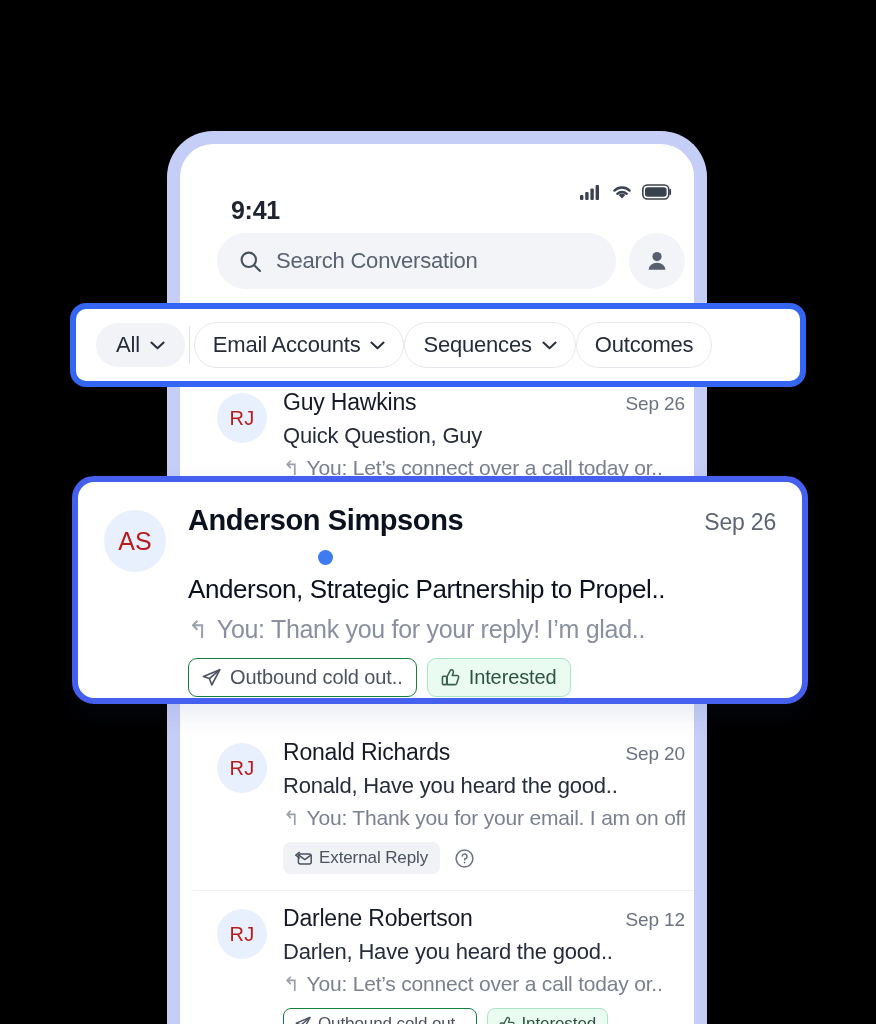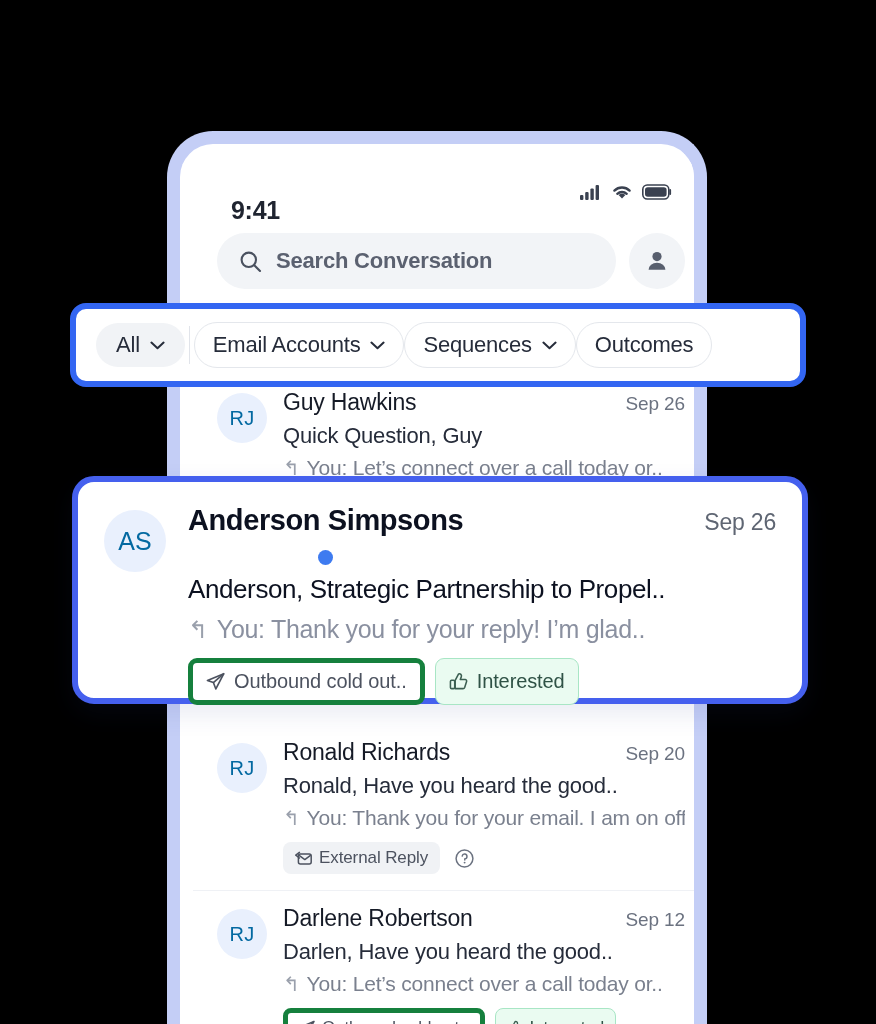--- a/index.html
+++ b/index.html
@@ -63,21 +63,20 @@
     align-items: center;
     gap: 9px;
   }
 
   
   .search-row {
     display: flex;
     align-items: flex-start;
     gap: 13px;
     padding: 6px 22px 0 24px;
-    font-weight: bold;
   }
   .search-box {
     flex: 1;
     height: 56px;
     background: #F2F4F7;
     border-radius: 28px;
     display: flex;
     align-items: center;
     gap: 14px;
     padding: 0 22px;
@@ -108,21 +107,21 @@
     gap: 16px;
     padding: 14px 22px 16px 24px;
     border-bottom: 1px solid #EFF1F5;
     box-sizing: border-box;
   }
   .avatar {
     width: 50px;
     height: 50px;
     border-radius: 50%;
     background: #E9F0FD;
-    color: #0369a1;
+    color: #b91c1c;
     font-size: 20px;
     font-weight: 500;
     display: flex;
     align-items: center;
     justify-content: center;
     flex: 0 0 auto;
     margin-top: 4px;
     letter-spacing: 0.2px;
   }
   .conv-body { flex: 1; min-width: 0; }
@@ -183,21 +182,21 @@
     align-items: center;
     gap: 7px;
     border-radius: 8px;
     padding: 5px 11px;
     font-size: 17px;
     letter-spacing: -0.1px;
     white-space: nowrap;
     box-sizing: border-box;
   }
   .chip-outline {
-    border: 5px solid #15803d;
+    border: 1px solid #15803d;
     background: #FFFFFF;
     color: #4C525F;
   }
   .chip-green {
     border: 1px solid #A8E6C5;
     background: #EAFBF1;
     color: #2F5246;
   }
   .chip-gray {
     background: #F0F2F5;

